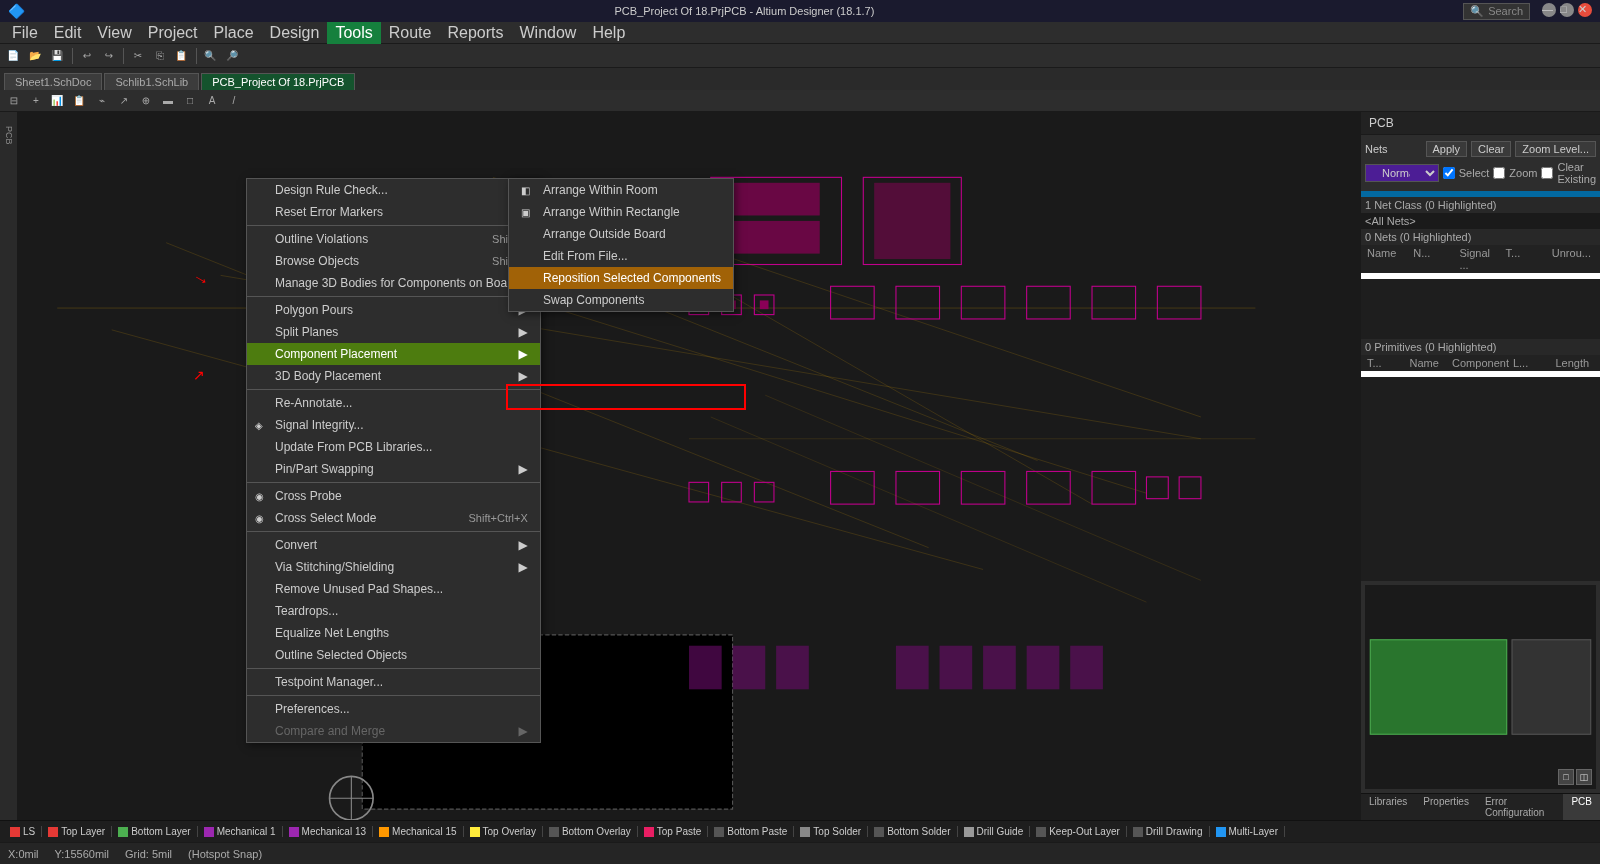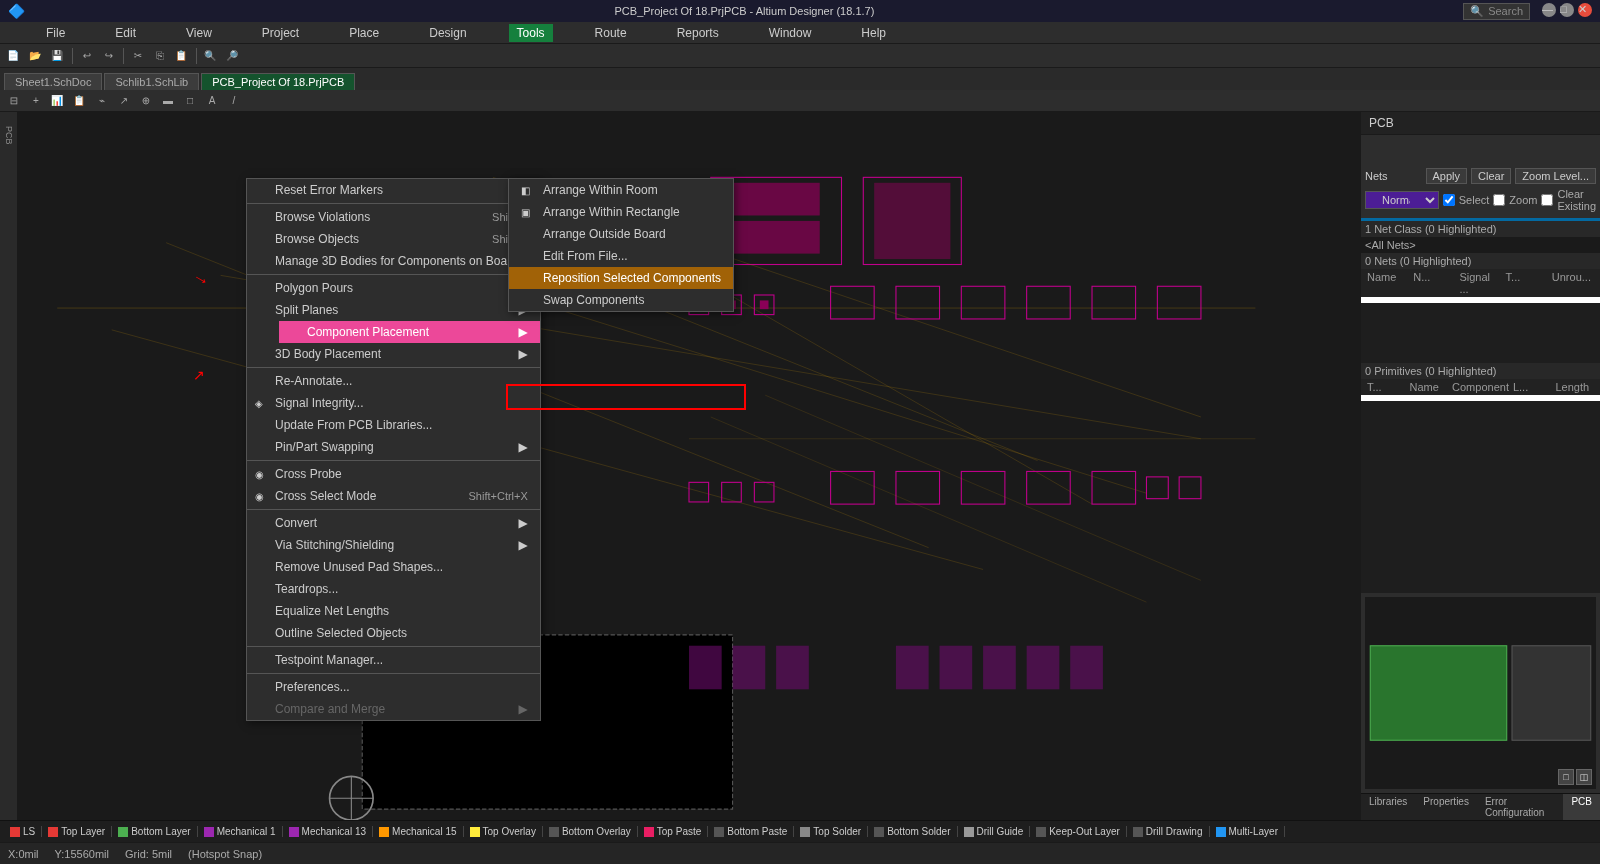--- a/index.html
+++ b/index.html
@@ -18,23 +18,22 @@
     #titlebar .winbtn.max { background: #888; }
     #titlebar .winbtn.close { background: #e74c3c; }
 
     
     #menubar {
       width: 100%; height: 22px; background: #2d2d2d;
       display: flex; align-items: center; padding: 0 4px;
       border-bottom: 1px solid #1a1a1a;
     }
     .menu-item {
-      padding: 2px 8px; cursor: pointer; color: #ccc; font-size: 12px;
+      padding: 2px 8px; cursor: pointer; color: #ccc; font-size: 16px;
       white-space: nowrap;
-      margin-left: 34px;
     }
     .menu-item:hover, .menu-item.active { background: #15803d; color: #fff; }
 
     
     #toolbar {
       width: 100%; height: 24px; background: #2d2d2d;
       display: flex; align-items: center; padding: 0 4px; gap: 2px;
       border-bottom: 1px solid #1a1a1a;
     }
     .tb-btn {
@@ -73,21 +72,21 @@
     
     #right-panel {
       width: 240px; background: #2d2d2d; border-left: 1px solid #1a1a1a;
       display: flex; flex-direction: column;
     }
     #right-panel-title {
       background: #222; padding: 4px 8px; font-size: 12px; color: #ccc;
       border-bottom: 1px solid #1a1a1a; display: flex; justify-content: space-between;
     }
     .panel-section {
-      border-bottom: 3px solid #0369a1; padding: 4px; margin-top: 27px;
+      border-bottom: 6px solid #0369a1; padding: 4px;
     }
     .panel-row {
       display: flex; align-items: center; gap: 4px; padding: 2px 0;
     }
     .panel-btn {
       padding: 1px 6px; background: #3a3a3a; border: 1px solid #555;
       color: #ccc; font-size: 11px; cursor: pointer;
     }
     .panel-input {
       flex: 1; background: #4c1d95; border: 1px solid #555;
@@ -108,21 +107,21 @@
     #tools-dropdown {
       position: absolute; top: 66px; left: 228px;
       background: #2d2d2d; border: 1px solid #555; z-index: 100;
       min-width: 260px; box-shadow: 2px 2px 8px rgba(0,0,0,0.5);
     }
     .dd-item {
       padding: 4px 12px 4px 28px; color: #ccc; font-size: 12px;
       cursor: pointer; position: relative; display: flex; align-items: center;
       justify-content: space-between; white-space: nowrap;
     }
-    .dd-item.active, .dd-item.selected { background: #ec4899; color: #fff; margin-left: 32px; }
+    .dd-item.active, .dd-item.selected { background: #4d7c0f; color: #fff; }
     .dd-item .dd-shortcut { color: #999; font-size: 11px; margin-left: 20px; }
     .dd-item .dd-arrow { margin-left: 8px; }
     .dd-sep { height: 1px; background: #555; margin: 2px 0; }
     .dd-icon { position: absolute; left: 8px; font-size: 10px; }
 
     
     #component-placement-submenu {
       position: absolute; top: 66px; left: 490px;
       background: #2d2d2d; border: 1px solid #555; z-index: 101;
       min-width: 220px; box-shadow: 2px 2px 8px rgba(0,0,0,0.5);
@@ -296,25 +295,29 @@
       <line x1="350" y1="630" x2="390" y2="630" stroke="#888" stroke-width="1"></line>
       <line x1="370" y1="610" x2="370" y2="650" stroke="#888" stroke-width="1"></line>
 
       <line x1="680" y1="300" x2="1200" y2="300" stroke="#b8860b" stroke-width="0.5" opacity="0.3"></line>
       <line x1="700" y1="280" x2="1100" y2="450" stroke="#b8860b" stroke-width="0.5" opacity="0.3"></line>
       <line x1="750" y1="260" x2="1150" y2="430" stroke="#b8860b" stroke-width="0.5" opacity="0.3"></line>
     </svg>
 
     <div id="tools-dropdown">
       <div class="dd-item">
+        <span class="dd-icon"></span>
+        <span>Design Rule Check...</span>
+      </div>
+      <div class="dd-item">
         <span>Reset Error Markers</span>
       </div>
       <div class="dd-sep"></div>
       <div class="dd-item">
-        <span>Browse Violations</span>
+        <span>Outline Violations</span>
         <span class="dd-shortcut">Shift+V</span>
       </div>
       <div class="dd-item">
         <span>Browse Objects</span>
         <span class="dd-shortcut">Shift+X</span>
       </div>
       <div class="dd-item">
         <span>Manage 3D Bodies for Components on Board...</span>
       </div>
       <div class="dd-sep"></div>

